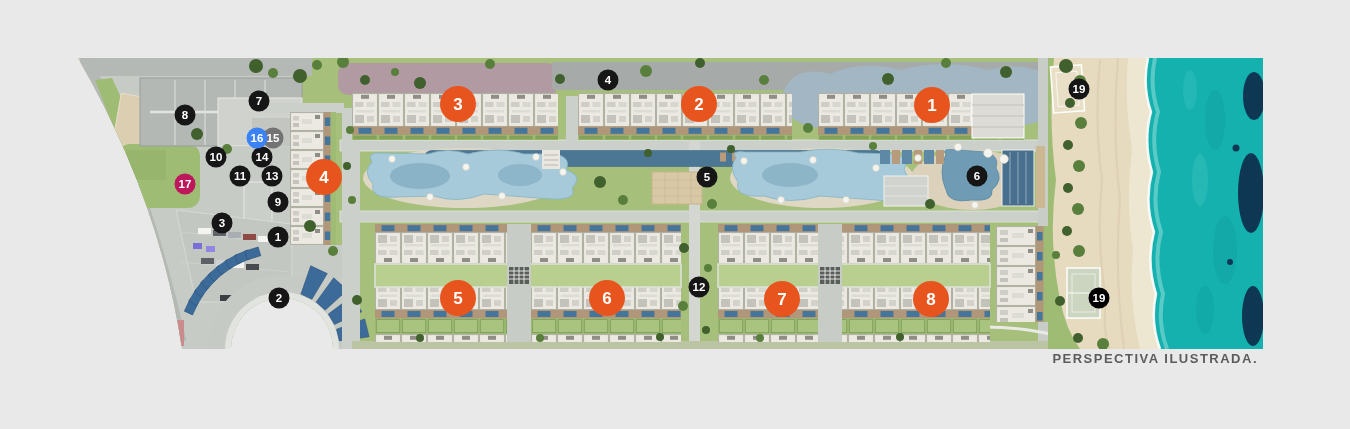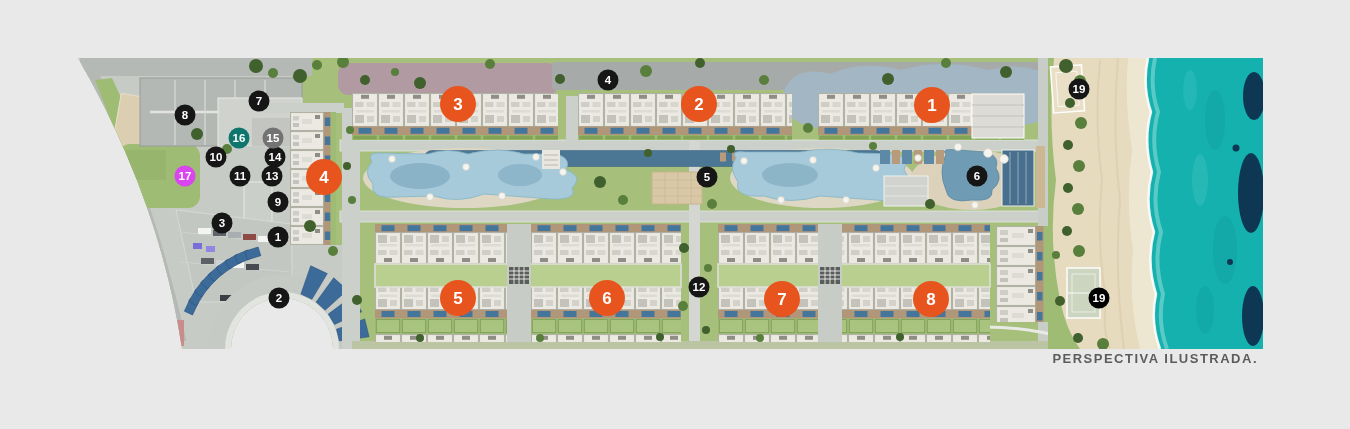--- a/index.html
+++ b/index.html
@@ -388,22 +388,22 @@
         <div class="marker a" style="left: 608px; top: 80px; background: rgb(22, 22, 22); color: rgb(255, 255, 255);">4</div>
         <div class="marker a" style="left: 707px; top: 177px; background: rgb(22, 22, 22); color: rgb(255, 255, 255);">5</div>
         <div class="marker a" style="left: 977px; top: 176px; background: rgb(22, 22, 22); color: rgb(255, 255, 255);">6</div>
         <div class="marker a" style="left: 259px; top: 101px; background: rgb(22, 22, 22); color: rgb(255, 255, 255);">7</div>
         <div class="marker a" style="left: 185px; top: 115px; background: rgb(22, 22, 22); color: rgb(255, 255, 255);">8</div>
         <div class="marker a" style="left: 278px; top: 202px; background: rgb(22, 22, 22); color: rgb(255, 255, 255);">9</div>
         <div class="marker a" style="left: 216px; top: 157px; background: rgb(22, 22, 22); color: rgb(255, 255, 255);">10</div>
         <div class="marker a" style="left: 240px; top: 176px; background: rgb(22, 22, 22); color: rgb(255, 255, 255);">11</div>
         <div class="marker a" style="left: 699px; top: 287px; background: rgb(22, 22, 22); color: rgb(255, 255, 255);">12</div>
         <div class="marker a" style="left: 272px; top: 176px; background: rgb(22, 22, 22); color: rgb(255, 255, 255);">13</div>
-        <div class="marker a" style="left: 262px; top: 157px; background: rgb(22, 22, 22); color: rgb(255, 255, 255); margin-left: 13px;">14</div>
+        <div class="marker a" style="left: 262px; top: 157px; background: rgb(22, 22, 22); color: rgb(255, 255, 255);">14</div>
         <div class="marker a" style="left: 273px; top: 138px; background: #737373; color: rgb(255, 255, 255);">15</div>
-        <div class="marker a" style="left: 239px; top: 138px; background: #0f766e; color: rgb(255, 255, 255);">16</div>
-        <div class="marker a" style="left: 185px; top: 176px; background: #d946ef; color: rgb(255, 255, 255);">17</div>
+        <div class="marker a" style="left: 257px; top: 138px; background: #3b82f6; color: rgb(255, 255, 255);">16</div>
+        <div class="marker a" style="left: 185px; top: 184px; background: #be185d; color: rgb(255, 255, 255);">17</div>
         <div class="marker a" style="left: 1079px; top: 89px; background: rgb(22, 22, 22); color: rgb(255, 255, 255);">19</div>
         <div class="marker a" style="left: 1099px; top: 298px; background: #000000; color: rgb(255, 255, 255);">19</div>
       </div>
   <div class="caption">PERSPECTIVA ILUSTRADA.</div>
   </div>
 </div>
 
 </body></html>

